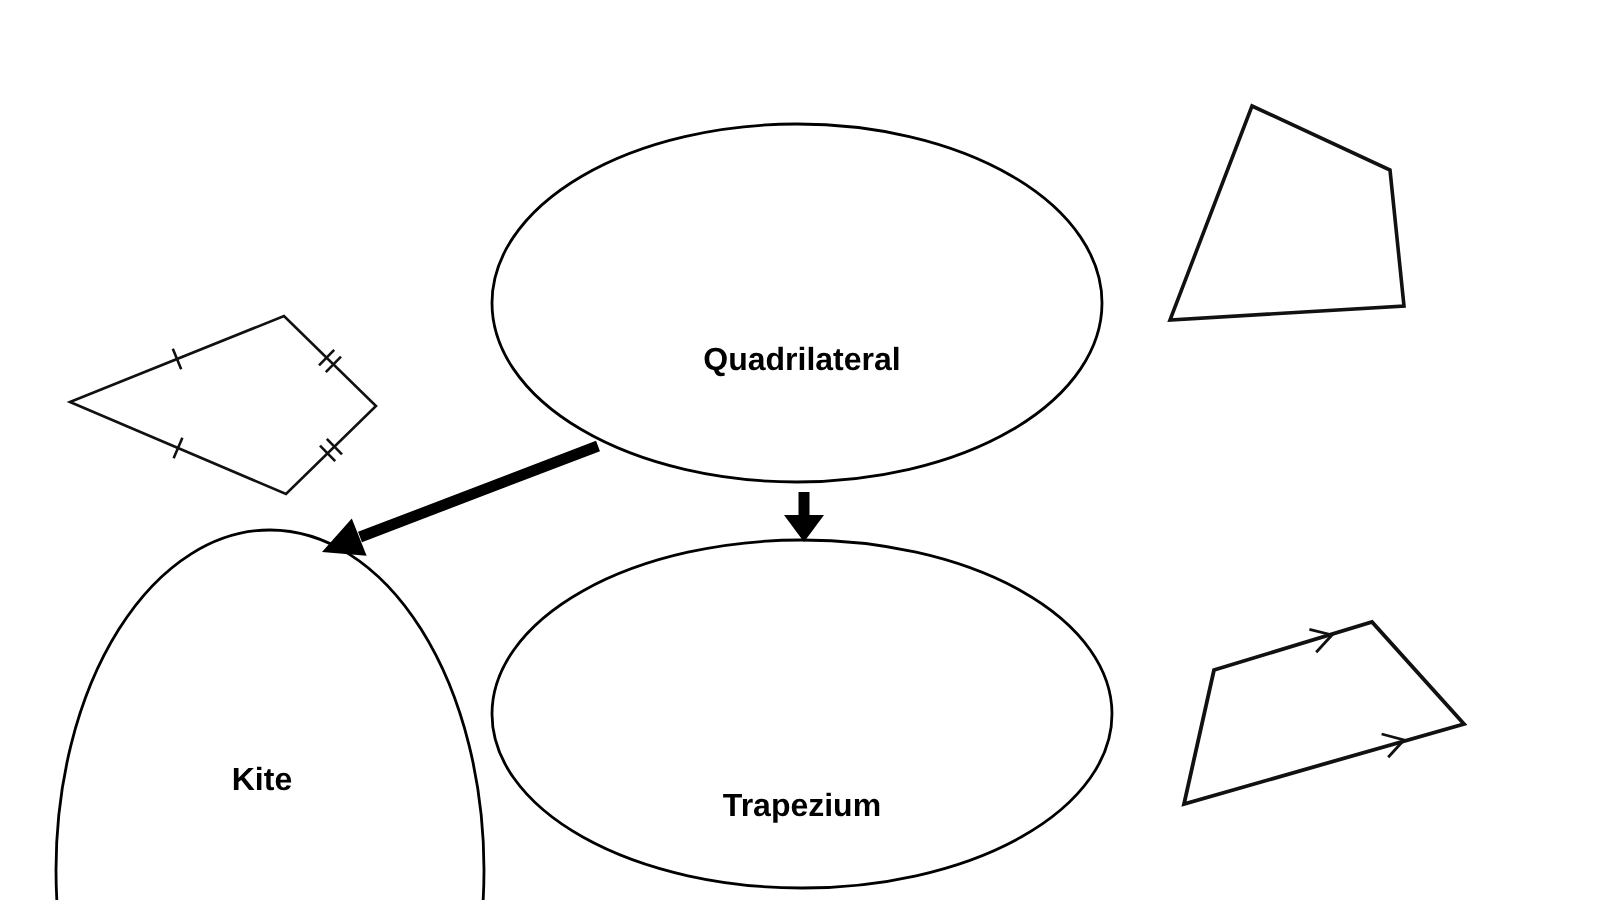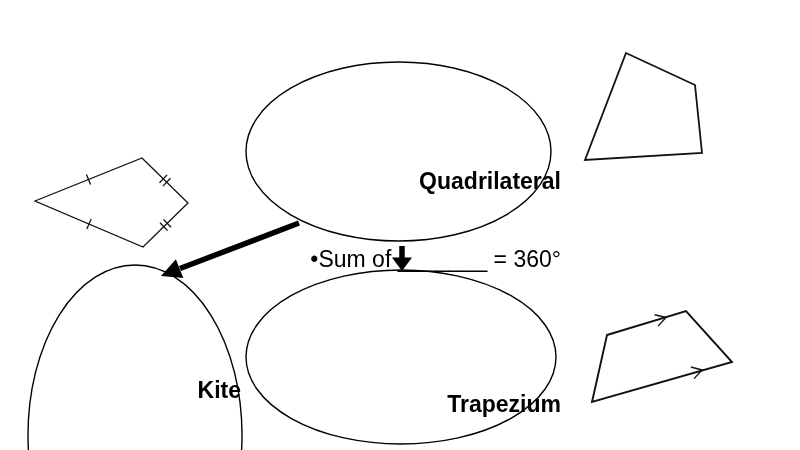--- a/index.html
+++ b/index.html
@@ -8,22 +8,22 @@
     width: 800px;
     height: 450px;
     background: #ffffff;
     overflow: hidden;
     font-family: "Liberation Sans", sans-serif;
     color: #000000;
   }
   .gfx { position: absolute; left: 0; top: 0; }
   .node-text {
     position: absolute;
-    text-align: right;
-    font-size: 23px;
+    text-align: center;
+    font-size: 16px;
     white-space: pre;
     color: #000000;
   }
   .node-title { font-weight: bold; }
   .quad-text { left: 241px; top: 116px; width: 320px; line-height: 26px; }
   .trap-text { left: 241px; top: 339px; width: 320px; line-height: 26px; }
   .kite-text { left: 21px;  top: 328px; width: 220px; line-height: 25px; }
 </style>
 </head>
 <body>
@@ -62,21 +62,20 @@
     <g fill="none" stroke="#111111" stroke-width="1.9">
       <polygon points="607,335 686,311 732,362 592,402"></polygon>
 
       <polyline points="654.7,314.7 666,317.5 658.1,326.1" stroke-width="1.4"></polyline>
       <polyline points="690.8,367 702,370 694.1,378.6" stroke-width="1.4"></polyline>
     </g>
   </svg>
 
   <div class="node-text quad-text">
     <div class="node-title">Quadrilateral</div>
-    <div>•Sum of _______ = 360°</div>
   </div>
 
   <div class="node-text kite-text">
     <div class="node-title">Kite</div>
     
     
     
     
   </div>
 

